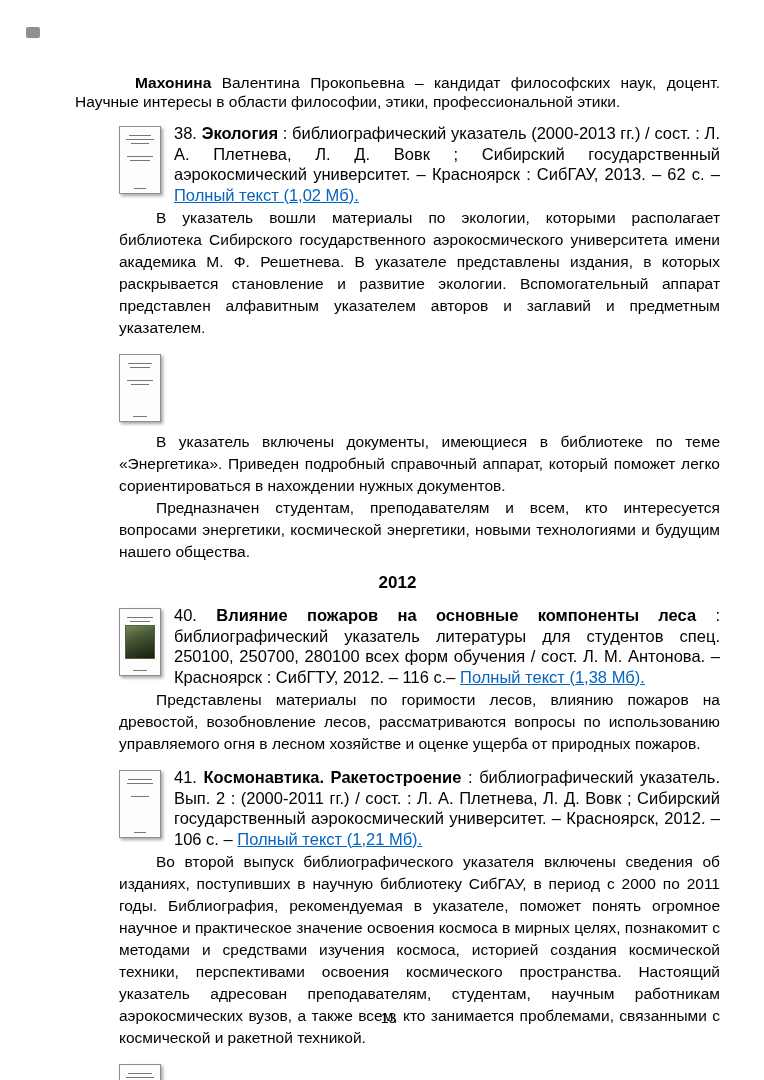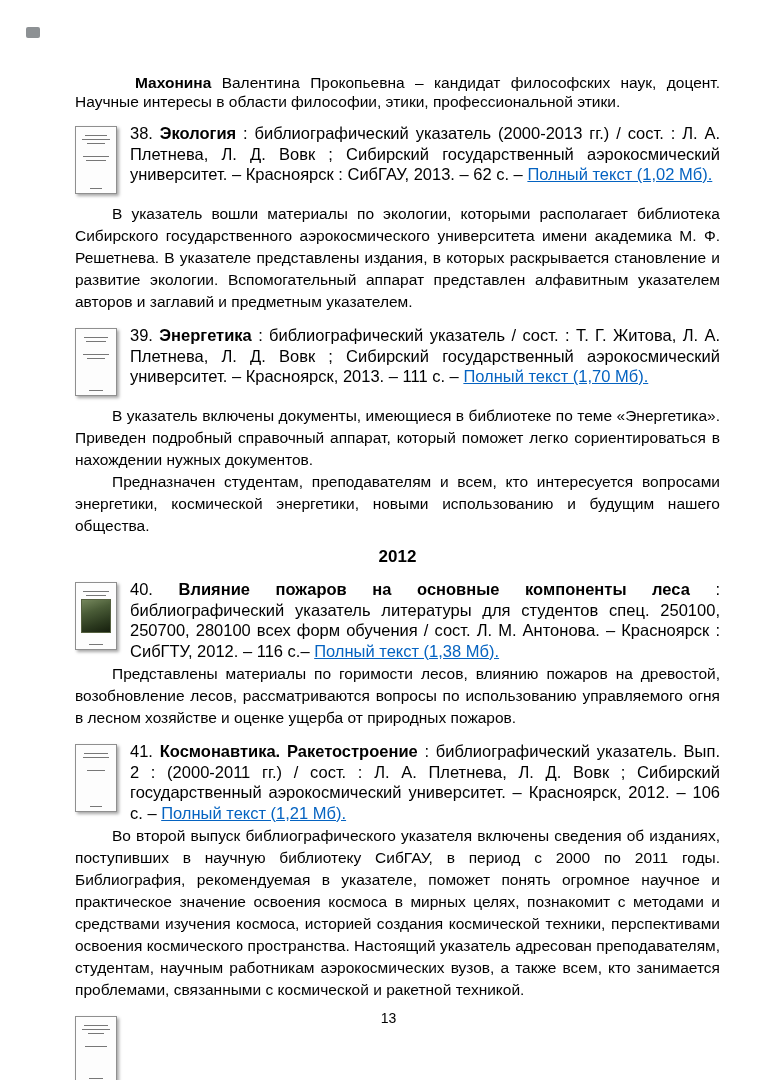--- a/index.html
+++ b/index.html
@@ -19,21 +19,21 @@
   .corner-mark {
     position:absolute; left:26px; top:27px;
     width:14px; height:11px; background:#8d9194; border-radius:2px;
   }
   .intro {
     font-size:15.5px; line-height:18.5px;
     text-align:justify; text-indent:60px;
   }
   .intro b { font-weight:bold; }
 
-  .entry { margin-top:12px; }
+  .entry { margin-top:12px;margin-left:44px; }
   .entry-head { position:relative; min-height:78px; margin-bottom:2px; }
 
   .thumb {
     position:absolute; left:0; top:3px;
     width:42px; height:68px;
     background:#fdfdfd;
     border:1px solid #8f8f8f;
     box-shadow:2px 2px 3px rgba(0,0,0,0.35);
     display:flex; flex-direction:column; align-items:center;
     padding:5px 4px 4px 4px;
@@ -105,24 +105,23 @@
     <div class="entry-head">
       <div class="thumb">
         <i class="tl" style="width:78%"></i>
           <i class="tl" style="width:60%"></i>
         <span class="sp"></span>
         <i class="tl" style="width:82%"></i>
           <i class="tl" style="width:55%"></i>
         <span class="sp2"></span>
         <i class="tl" style="width:42%"></i>
       </div>
-      <p class="citation"><span>39.</span> <b>Энергетика</b><span> : библиографический указатель / сост. : Т. Г. Житова, Л. А. Плетнева, Л. Д. Вовк ; Сибирский государственный аэрокосмический университет. – Красноярск, 2013. – 111 с. – </span><a href="#">Полный текст (1,70 Мб).</a></p>
     </div>
     <p class="annotation">В указатель включены документы, имеющиеся в библиотеке по теме «Энергетика». Приведен подробный справочный аппарат, который поможет легко сориентироваться в нахождении нужных документов.</p>
-    <p class="annotation">Предназначен студентам, преподавателям и всем, кто интересуется вопросами энергетики, космической энергетики, новыми использованию и будущим нашего общества.</p>
+    <p class="annotation">Предназначен студентам, преподавателям и всем, кто интересуется вопросами энергетики, космической энергетики, новыми технологиями и будущим нашего общества.</p>
   </section>
 
   <h2 class="year-heading">2012</h2>
 
   <section class="entry">
     <div class="entry-head">
       <div class="thumb">
         <i class="tl" style="width:80%"></i>
           <i class="tl" style="width:60%"></i>
         <i class="cover-photo"></i>

